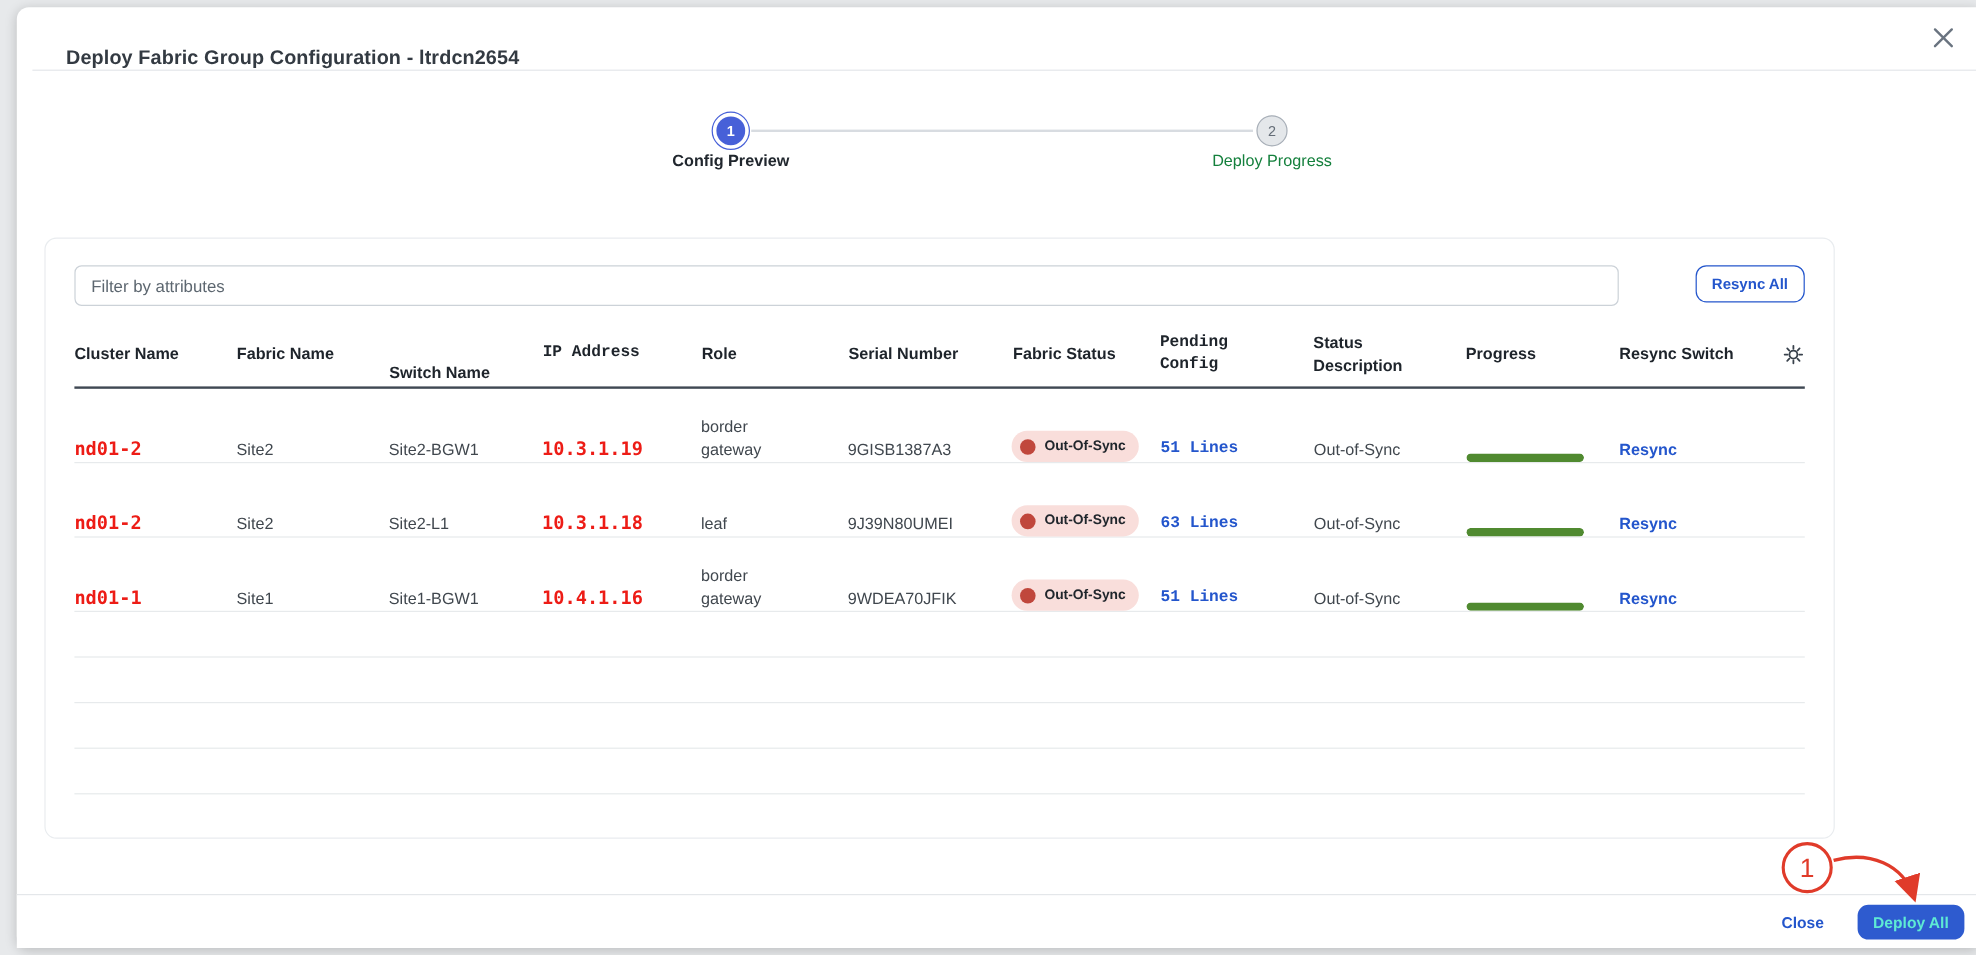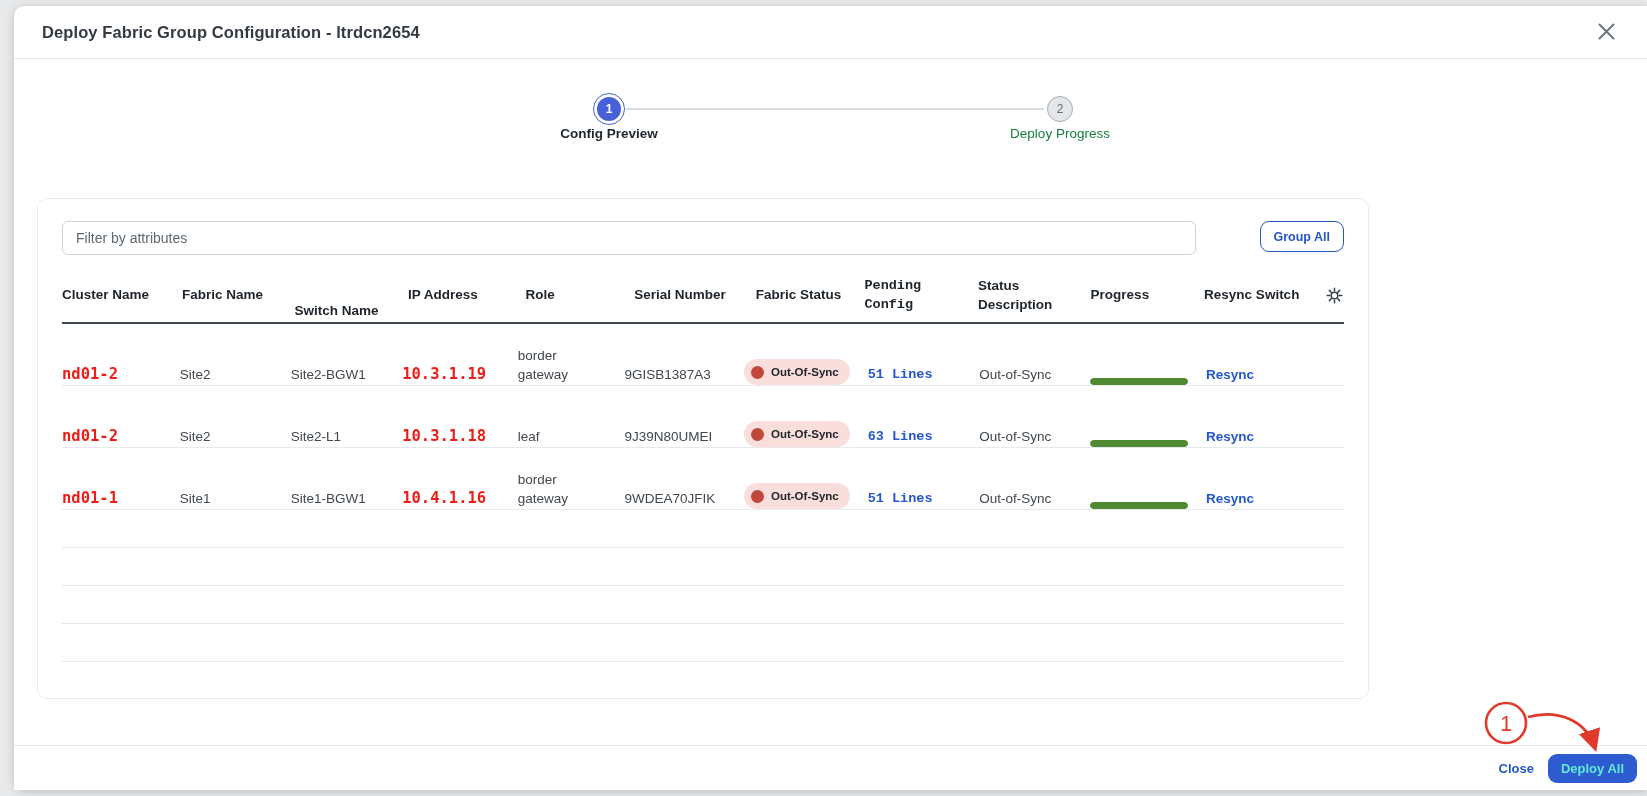--- a/index.html
+++ b/index.html
@@ -17,22 +17,22 @@
   body{font-family:"Liberation Sans",sans-serif;background:#e7e9eb;position:relative;}
 
   .dialog{
     position:absolute;left:14px;top:6px;right:0;bottom:6px;
     background:#ffffff;border-radius:10px 0 0 10px;
     box-shadow:0 2px 10px rgba(0,0,0,.18);
   }
 
   
   .dlg-header{
-    position:absolute;top:0;left:0;right:0;height:53px;
-    border-bottom:1px solid #e4e7ea;display:flex;align-items:center;
+    position:absolute;top:0;left:13px;right:0;height:53px;
+    border-bottom:1px solid #e4e7ea;display:flex;align-items:flex-end;
   }
   .dlg-title{margin-left:28px;font-size:16.5px;font-weight:700;color:#333a42;letter-spacing:.1px;}
   .dlg-close{
     position:absolute;left:1576px;top:9px;width:32px;height:32px;
     display:flex;align-items:center;justify-content:center;cursor:pointer;background:none;border:none;
   }
 
   
   .stepper{position:absolute;top:53px;left:0;right:0;height:132px;}
   .step{position:absolute;width:0;display:flex;flex-direction:column;align-items:center;}
@@ -48,41 +48,41 @@
   .step.upcoming .step-circle-inner{
     width:26px;height:26px;background:#e4e7ea;border:1px solid #a7aeb7;color:#646d77;font-weight:400;
   }
   .step-label{margin-top:1px;font-size:13.5px;white-space:nowrap;}
   .step.active .step-label{font-weight:700;color:#21272e;}
   .step.upcoming .step-label{color:#15803d;}
   .step-connector{position:absolute;top:49px;height:1.5px;background:#d8dce1;}
 
   
   .card{
-    position:absolute;left:23px;top:192px;width:1332px;height:501px;
+    position:absolute;left:23px;top:192px;width:1492px;height:501px;
     border:1px solid #e9ecef;border-radius:10px;overflow:hidden;background:#fff;
   }
   .toolbar{height:70px;padding:22px 24px 14px 24px;display:flex;align-items:flex-start;}
   .filter-input{
     flex:1;height:34px;border:1px solid #ccd2d8;border-radius:6px;padding:0 13px;
     font-size:14px;color:#2e353c;font-family:"Liberation Sans",sans-serif;outline:none;
   }
   .filter-input::placeholder{color:#5d6770;opacity:1;}
   .btn-resync-all{
     margin-left:64px;height:31px;padding:0 13px;background:#fff;
     border:1.5px solid var(--accent-blue);border-radius:9px;color:var(--accent-blue);
     font-size:12.5px;font-weight:700;cursor:pointer;font-family:"Liberation Sans",sans-serif;white-space:nowrap;
   }
 
   
   .table{margin:0 24px;}
   .thead{display:flex;align-items:center;min-height:55px;border-bottom:2px solid #3f4853;
          font-size:13.5px;font-weight:700;color:#1e242b;line-height:1.35;}
   .cell{padding-right:18px;}
-  .c0{width:145px;} .c1{width:136px;} .c2{width:137px;margin-top:32px;} .c3{width:142px;}
+  .c0{width:145px;} .c1{width:136px;} .c2{width:137px;margin-top:32px;} .c3{width:142px;font-family:Liberation Mono, monospace;}
   .c4{width:131px;} .c5{width:147px;} .c6{width:131px;} .c7{width:137px;font-family:Liberation Mono, monospace;}
   .c8{width:136px;} .c9{width:137px;} .c10{width:140px;}
   .c11{flex:1;min-width:24px;display:flex;justify-content:flex-end;padding-right:0;}
   .gear-btn{background:none;border:none;cursor:pointer;display:flex;align-items:center;}
 
   .trow{display:flex;align-items:flex-end;min-height:62px;border-bottom:1px solid #e7eaec;
         font-size:13.5px;color:#40474e;line-height:1.45;}
   .trow.empty{min-height:38px;}
   .mono-red{font-family:"DejaVu Sans Mono",monospace;font-weight:700;font-size:15.5px;color:var(--red-text);}
   .role-text{display:inline-block;max-width:74px;}
@@ -94,21 +94,21 @@
     font-size:11.5px;font-weight:700;color:#20262c;white-space:nowrap;
   }
   .badge-dot{width:13px;height:13px;border-radius:50%;background:var(--badge-dot);flex-shrink:0;}
 
   .progress-track{width:98px;height:7px;border-radius:4px;overflow:hidden;background:transparent;}
   .progress-bar{height:100%;border-radius:4px;background:var(--progress-green);}
 
   
   .dlg-footer{
     position:absolute;left:0;right:0;bottom:0;height:45px;border-top:1px solid #e4e7ea;
-    display:flex;align-items:center;justify-content:flex-end;gap:14px;padding-right:10px;background:#fff;
+    display:flex;align-items:center;justify-content:flex-end;gap:28px;padding-right:10px;background:#fff;
   }
   .btn-close-link{background:none;border:none;color:var(--accent-blue);font-weight:700;font-size:13px;
                   cursor:pointer;font-family:"Liberation Sans",sans-serif;}
   .btn-deploy-all{
     background:var(--button-blue);border:none;color:#5eead4;font-weight:700;font-size:13px;
     padding:7px 13px;border-radius:9px;cursor:pointer;font-family:"Liberation Sans",sans-serif;white-space:nowrap;
   }
 
   
   .annotation{position:absolute;left:1448px;top:684px;width:190px;height:95px;pointer-events:none;}
@@ -139,21 +139,21 @@
       <div class="step-circle-outer">
         <div class="step-circle-inner">2</div>
       </div>
       <div class="step-label">Deploy Progress</div>
     </div>
   </div>
 
   <div class="card">
     <div class="toolbar">
       <input class="filter-input" type="text" placeholder="Filter by attributes" style="">
-      <button class="btn-resync-all">Group All</button>
+      <button class="btn-resync-all">Resync All</button>
     </div>
 
     <div class="table">
       <div class="thead">
         <div class="cell c0">Cluster Name</div>
         <div class="cell c1">Fabric Name</div>
         <div class="cell c2">Switch Name</div>
         <div class="cell c3">IP Address</div>
         <div class="cell c4">Role</div>
         <div class="cell c5">Serial Number</div>

